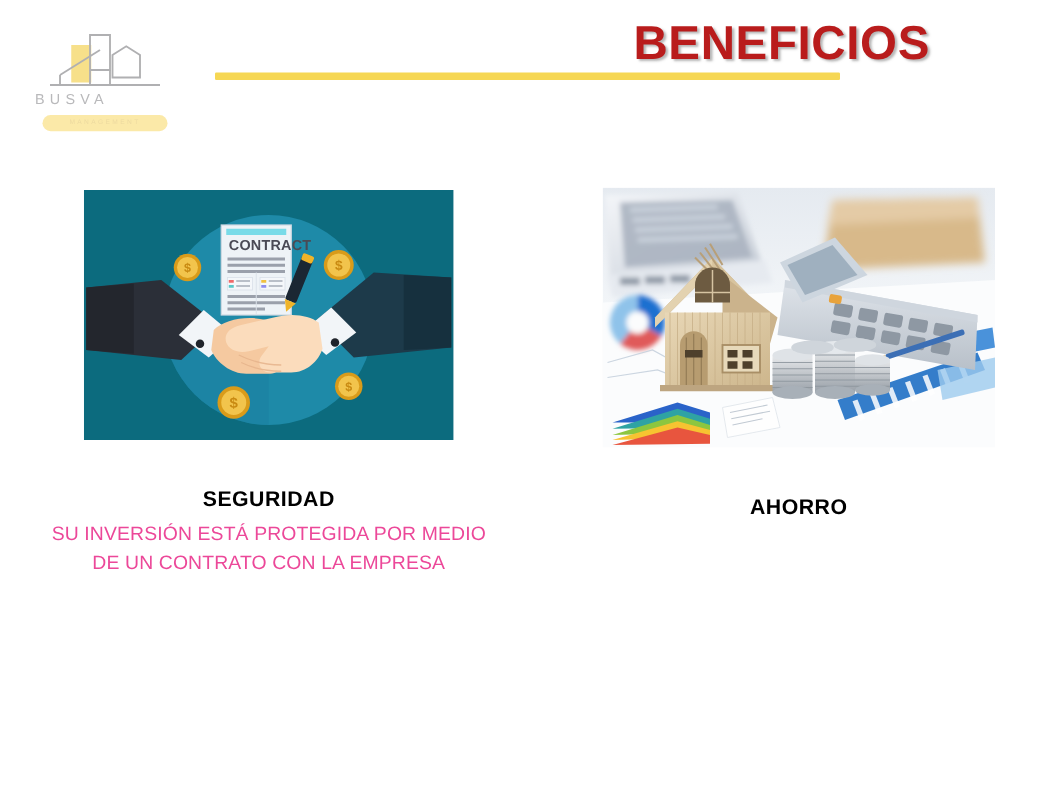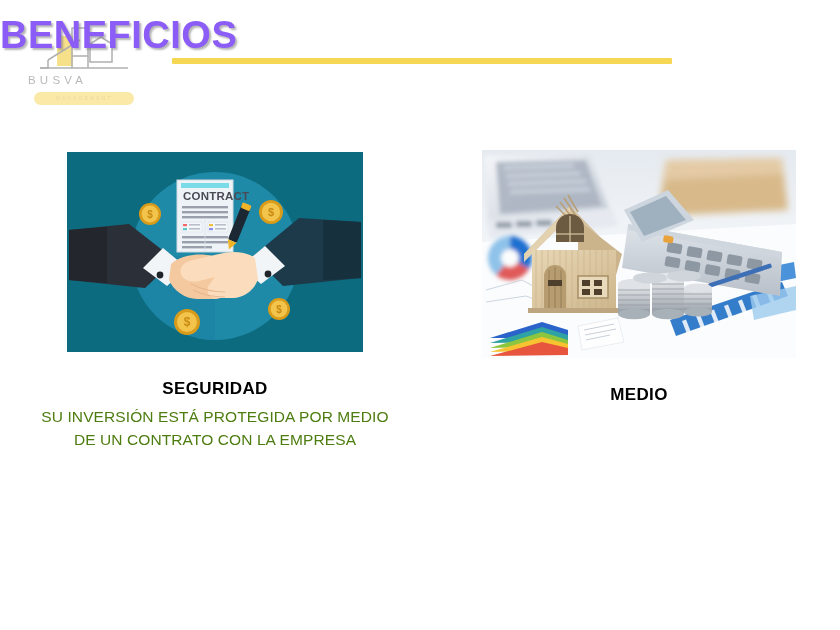--- a/index.html
+++ b/index.html
@@ -70,25 +70,25 @@
     white-space: nowrap;
     overflow: hidden;
   }
 
   
   #slide-title {
     position: absolute;
     left: 0;
     top: 14px;
     width: 744px;
-    text-align: left;
+    text-align: right;
     font-size: 38px;
     font-weight: bold;
     letter-spacing: 0.5px;
-    color: #8b5cf6;
+    color: #b91c1c;
     text-shadow: 2px 2px 2px rgba(120,120,120,0.55);
     font-family: "Liberation Sans", sans-serif;
   }
   #title-rule {
     position: absolute;
     left: 172px;
     top: 58px;
     width: 500px;
     height: 6px;
     background: #f6d754;
@@ -113,36 +113,36 @@
     width: 296px;
     height: 200px;
   }
   #media-right {
     margin: 0 auto 0 auto;
     width: 314px;
     height: 208px;
   }
 
   .caption-block {
-    margin-top: 26px;
+    margin-top: 37px;
     text-align: center;
   }
   .caption-title {
     font-size: 17px;
     font-weight: bold;
     letter-spacing: 0.4px;
     line-height: 22px;
     color: #000;
   }
   .caption-body {
     margin-top: 5px;
     font-size: 15.5px;
     line-height: 23px;
     letter-spacing: 0.1px;
-    color: #4d7c0f;
+    color: #ec4899;
   }
   #column-left  .caption-body { padding: 0 4px; }
   #column-right .caption-body { padding: 0 0px; }
 
   
   .illus { display: block; }
 </style>
 </head>
 <body>
 
@@ -508,17 +508,17 @@
           <g stroke="#bcc5cf" stroke-width="0.9">
             <line x1="102" y1="180" x2="132" y2="174"></line>
             <line x1="103" y1="185" x2="134" y2="179"></line>
             <line x1="104" y1="190" x2="128" y2="185"></line>
           </g>
         </g>
       </svg>
     </div>
 
     <div class="caption-block">
-      <div class="caption-title">MEDIO</div>
+      <div class="caption-title">AHORRO</div>
     </div>
   </div>
 
 </div>
 
 </body></html>

